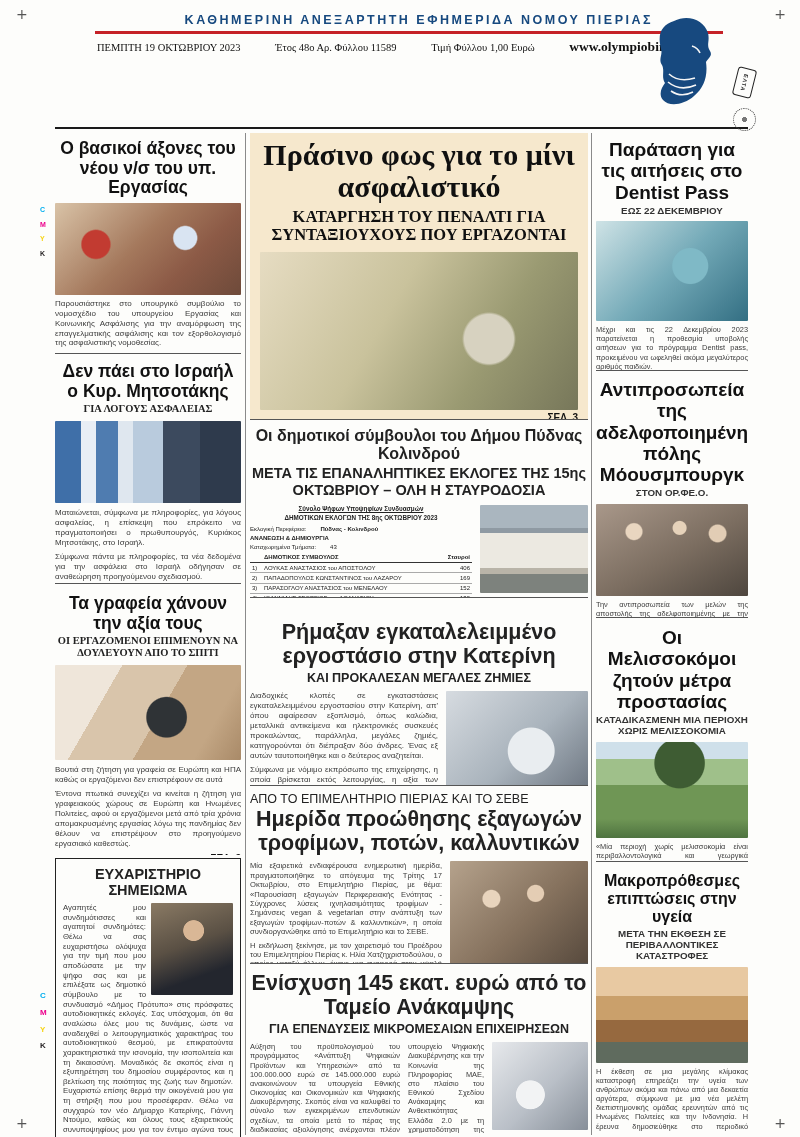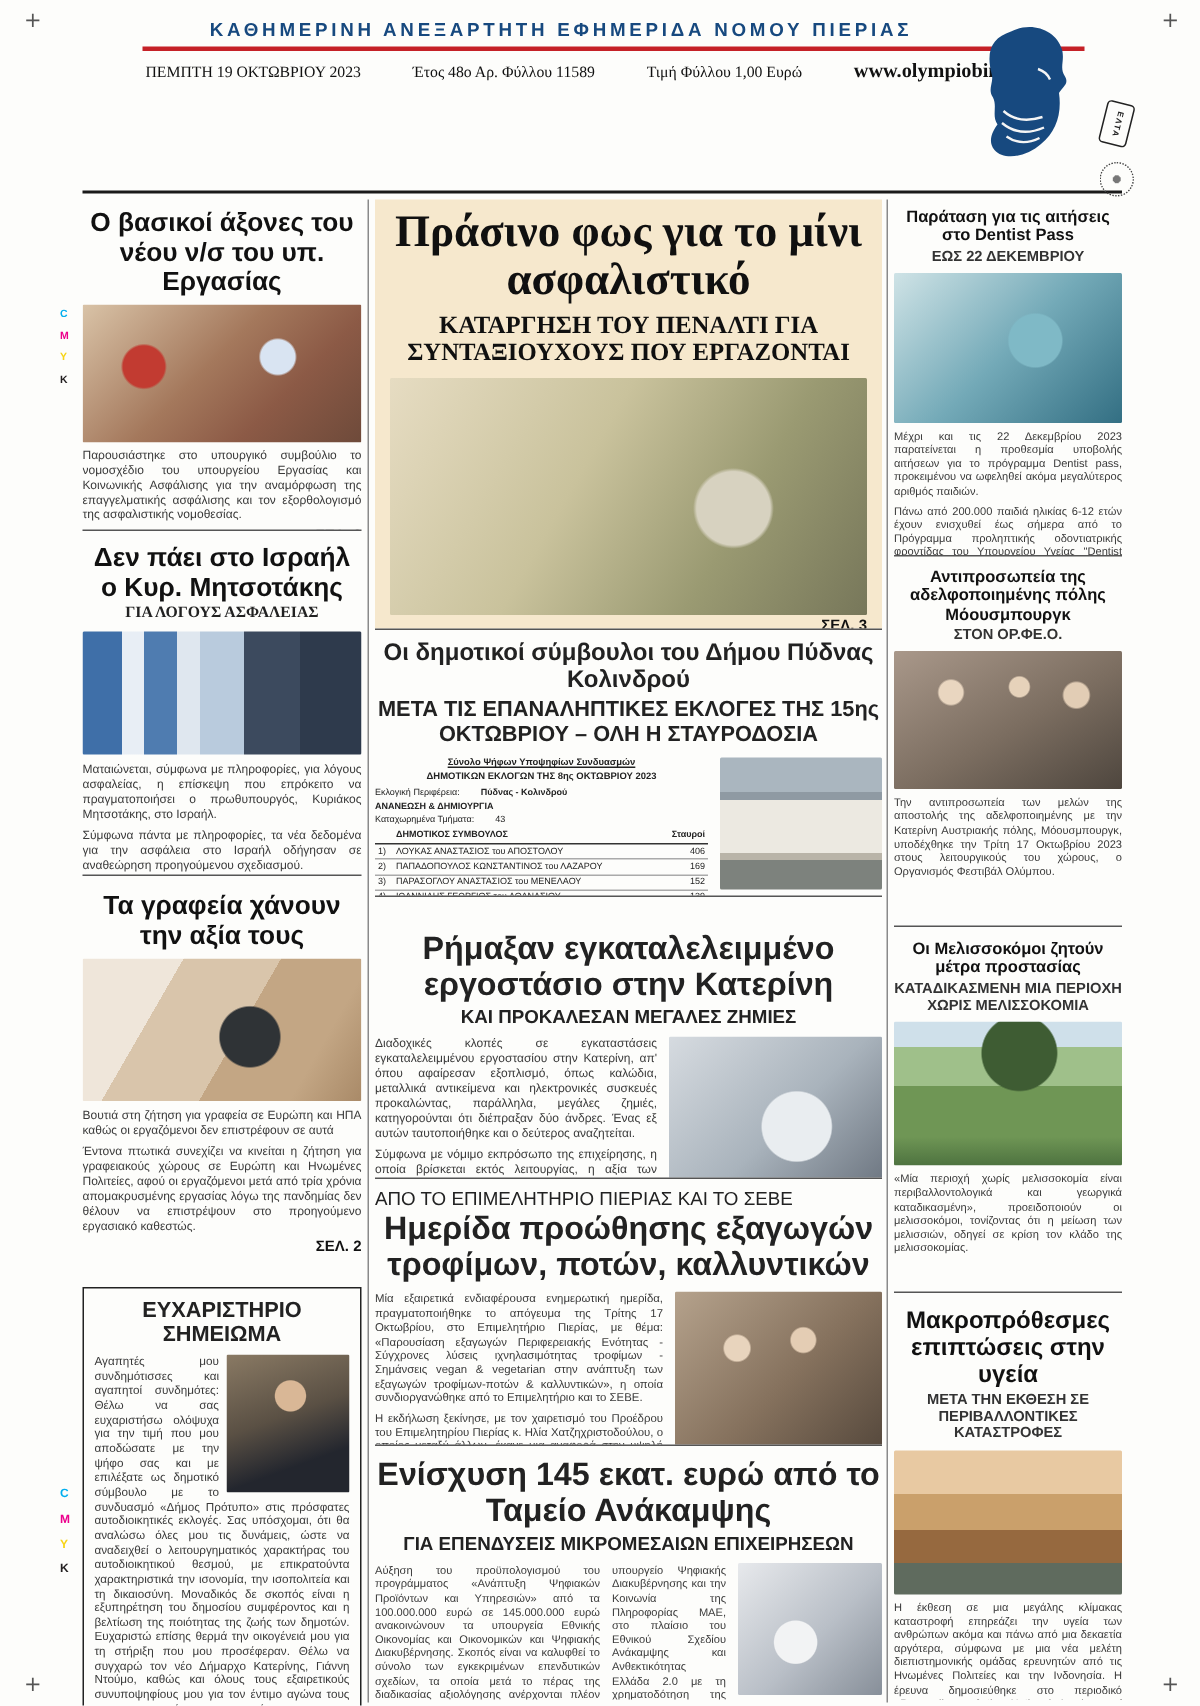--- a/index.html
+++ b/index.html
@@ -5,41 +5,41 @@
   html,body{margin:0;padding:0;}
   body{width:800px;height:1137px;position:relative;background:#fdfdfb;font-family:"Liberation Sans",sans-serif;color:#222;overflow:hidden;}
   .mark{position:absolute;font:14px "DejaVu Sans",sans-serif;color:#555;}
   .cmyk{position:absolute;left:40px;display:flex;flex-direction:column;font:bold 8px "Liberation Sans",sans-serif;}
   .cmyk span{line-height:2.1;}
   .cmyk .c{color:#00aeef}.cmyk .m{color:#ec008c}.cmyk .y{color:#f7d417}.cmyk .k{color:#231f20}
 
   
   .masthead{position:absolute;left:55px;top:10px;width:693px;height:123px;}
   .mh-title{margin:8px 95px 0 40px;text-align:center;font-family:"Liberation Serif",serif;font-weight:bold;font-size:54px;line-height:1.0;color:#17497f;letter-spacing:1px;white-space:nowrap;}
-  .mh-sub{margin:3px 95px 0 40px;text-align:center;font-weight:bold;font-size:12.5px;letter-spacing:2.5px;color:#17497f;}
+  .mh-sub{margin:3px 95px 0 40px;text-align:right;font-weight:bold;font-size:12.5px;letter-spacing:2.5px;color:#17497f;}
   .mh-red{margin:4px 0 0 40px;width:628px;height:3px;background:#c52127;}
   .mh-date{margin:5px 55px 0 42px;display:flex;justify-content:space-between;align-items:baseline;font-family:"Liberation Serif",serif;font-size:10.5px;color:#111;}
   .mh-web{font-weight:bold;font-size:13.5px;}
   .mh-rule{position:absolute;left:0;top:117px;width:693px;height:2px;background:#1a1a1a;}
   .zeus{position:absolute;right:32px;top:6px;}
   .elta-stamp{position:absolute;right:-6px;top:58px;width:17px;height:27px;border:1.6px solid #222;border-radius:3px;transform:rotate(14deg);display:flex;align-items:center;justify-content:center;}
   .elta-stamp span{writing-mode:vertical-rl;font:bold 5.5px "Liberation Sans",sans-serif;letter-spacing:1px;color:#222;}
   .elta-circle{position:absolute;right:-8px;top:98px;width:21px;height:21px;border:1.4px dotted #444;border-radius:50%;background:radial-gradient(circle at 50% 50%,#777 18%,transparent 19%);}
 
   
   .vline{position:absolute;top:133px;height:1002px;width:1px;background:#8a8a8a;}
   .colL{position:absolute;left:55px;top:133px;width:186px;}
   .colC{position:absolute;left:250px;top:133px;width:338px;}
   .colR{position:absolute;left:596px;top:133px;width:152px;}
   .art{position:relative;overflow:hidden;box-sizing:border-box;}
   .sep{border-top:1px solid #555;}
 
   h2,h3,p{margin:0;}
   .t-l{font-size:17.5px;line-height:1.12;text-align:center;font-weight:bold;color:#111;}
-  .t-r{font-size:11px;line-height:1.12;text-align:center;font-weight:bold;color:#111;}
+  .t-r{font-size:19px;line-height:1.12;text-align:center;font-weight:bold;color:#111;}
   .sub{font-size:10.5px;line-height:1.15;text-align:center;font-weight:bold;color:#222;margin-top:2px;font-family:Liberation Serif, serif;}
   .sub-r{font-size:9.8px;line-height:1.15;text-align:center;font-weight:bold;color:#333;margin-top:2px;}
   .body{font-size:8px;line-height:1.24;color:#3a3a3a;text-align:justify;}
   .body p{margin-bottom:4px;}
   .page{font-weight:bold;font-size:10px;text-align:right;color:#111;}
   .photo{width:100%;border-radius:1px;}
 
   
   .ph-office{background:radial-gradient(circle at 22% 45%,#c23b31 9%,transparent 10%),radial-gradient(circle at 70% 38%,#d9e4f2 8%,transparent 9%),linear-gradient(135deg,#d9c3a7,#a4785c 45%,#8c5a46 70%,#6e4a3a);}
   .ph-flags{background:linear-gradient(90deg,#3f6fa8 0 14%,#e8eef5 14% 22%,#4f7cb0 22% 34%,#dfe7ef 34% 42%,#b9cbdd 42% 58%,#3c4a5e 58% 78%,#2e3a4c 78%);}
@@ -138,20 +138,21 @@
     <h2 class="t-l">Δεν πάει στο Ισραήλ ο Κυρ. Μητσοτάκης</h2>
     <div class="sub">ΓΙΑ ΛΟΓΟΥΣ ΑΣΦΑΛΕΙΑΣ</div>
     <div class="photo ph-flags" style="height:82px;margin:6px 0 5px;"></div>
     <div class="body">
       <p>Ματαιώνεται, σύμφωνα με πληροφορίες, για λόγους ασφαλείας, η επίσκεψη που επρόκειτο να πραγματοποιήσει ο πρωθυπουργός, Κυριάκος Μητσοτάκης, στο Ισραήλ.</p>
       <p>Σύμφωνα πάντα με πληροφορίες, τα νέα δεδομένα για την ασφάλεια στο Ισραήλ οδήγησαν σε αναθεώρηση προηγούμενου σχεδιασμού.</p>
     </div>
   </div>
   <div class="art sep" style="height:272px;padding-top:10px;">
     <h2 class="t-l">Τα γραφεία χάνουν την αξία τους</h2>
+    <div class="sub">ΟΙ ΕΡΓΑΖΟΜΕΝΟΙ ΕΠΙΜΕΝΟΥΝ ΝΑ ΔΟΥΛΕΥΟΥΝ ΑΠΟ ΤΟ ΣΠΙΤΙ</div>
     <div class="photo ph-desk" style="height:95px;margin:6px 0 5px;"></div>
     <div class="body">
       <p>Βουτιά στη ζήτηση για γραφεία σε Ευρώπη και ΗΠΑ καθώς οι εργαζόμενοι δεν επιστρέφουν σε αυτά</p>
       <p>Έντονα πτωτικά συνεχίζει να κινείται η ζήτηση για γραφειακούς χώρους σε Ευρώπη και Ηνωμένες Πολιτείες, αφού οι εργαζόμενοι μετά από τρία χρόνια απομακρυσμένης εργασίας λόγω της πανδημίας δεν θέλουν να επιστρέψουν στο προηγούμενο εργασιακό καθεστώς.</p>
     </div>
     <div class="page">ΣΕΛ. 2</div>
   </div>
   <div class="art" style="height:358px;margin-top:3px;border:1.6px solid #222;padding:7px 7px 4px;">
     <h2 style="font-size:14.5px;text-align:center;font-weight:bold;margin-bottom:5px;">ΕΥΧΑΡΙΣΤΗΡΙΟ ΣΗΜΕΙΩΜΑ</h2>
     <div class="photo ph-portrait" style="width:82px;height:92px;float:right;margin:0 0 3px 5px;"></div>

